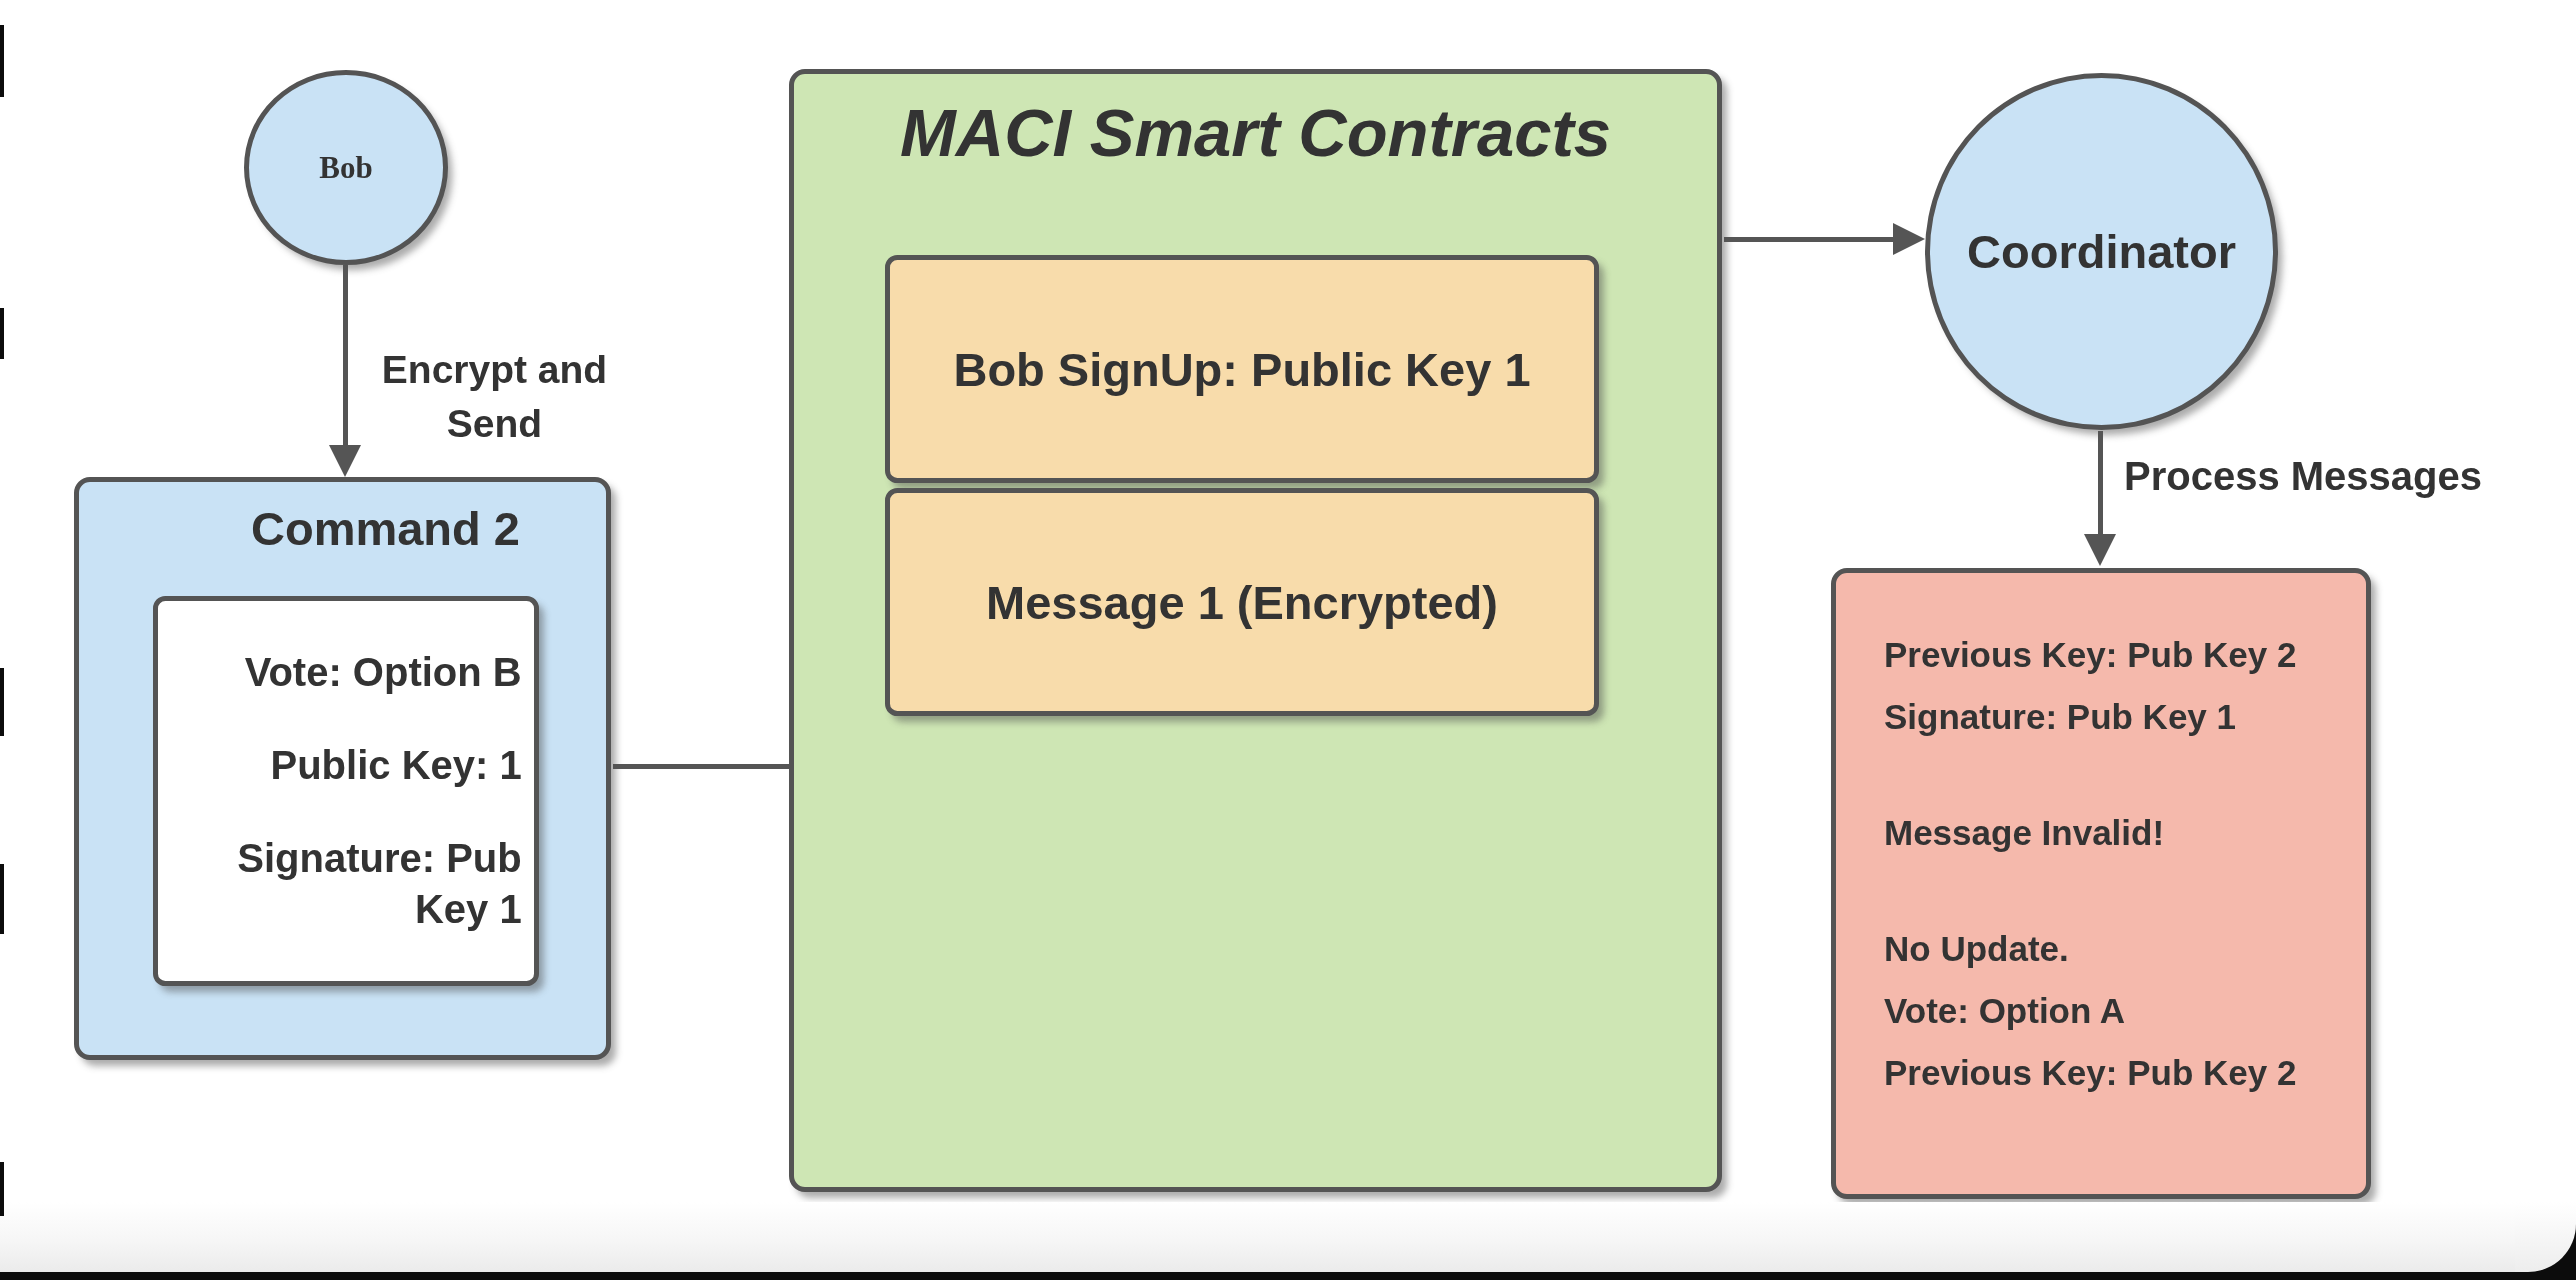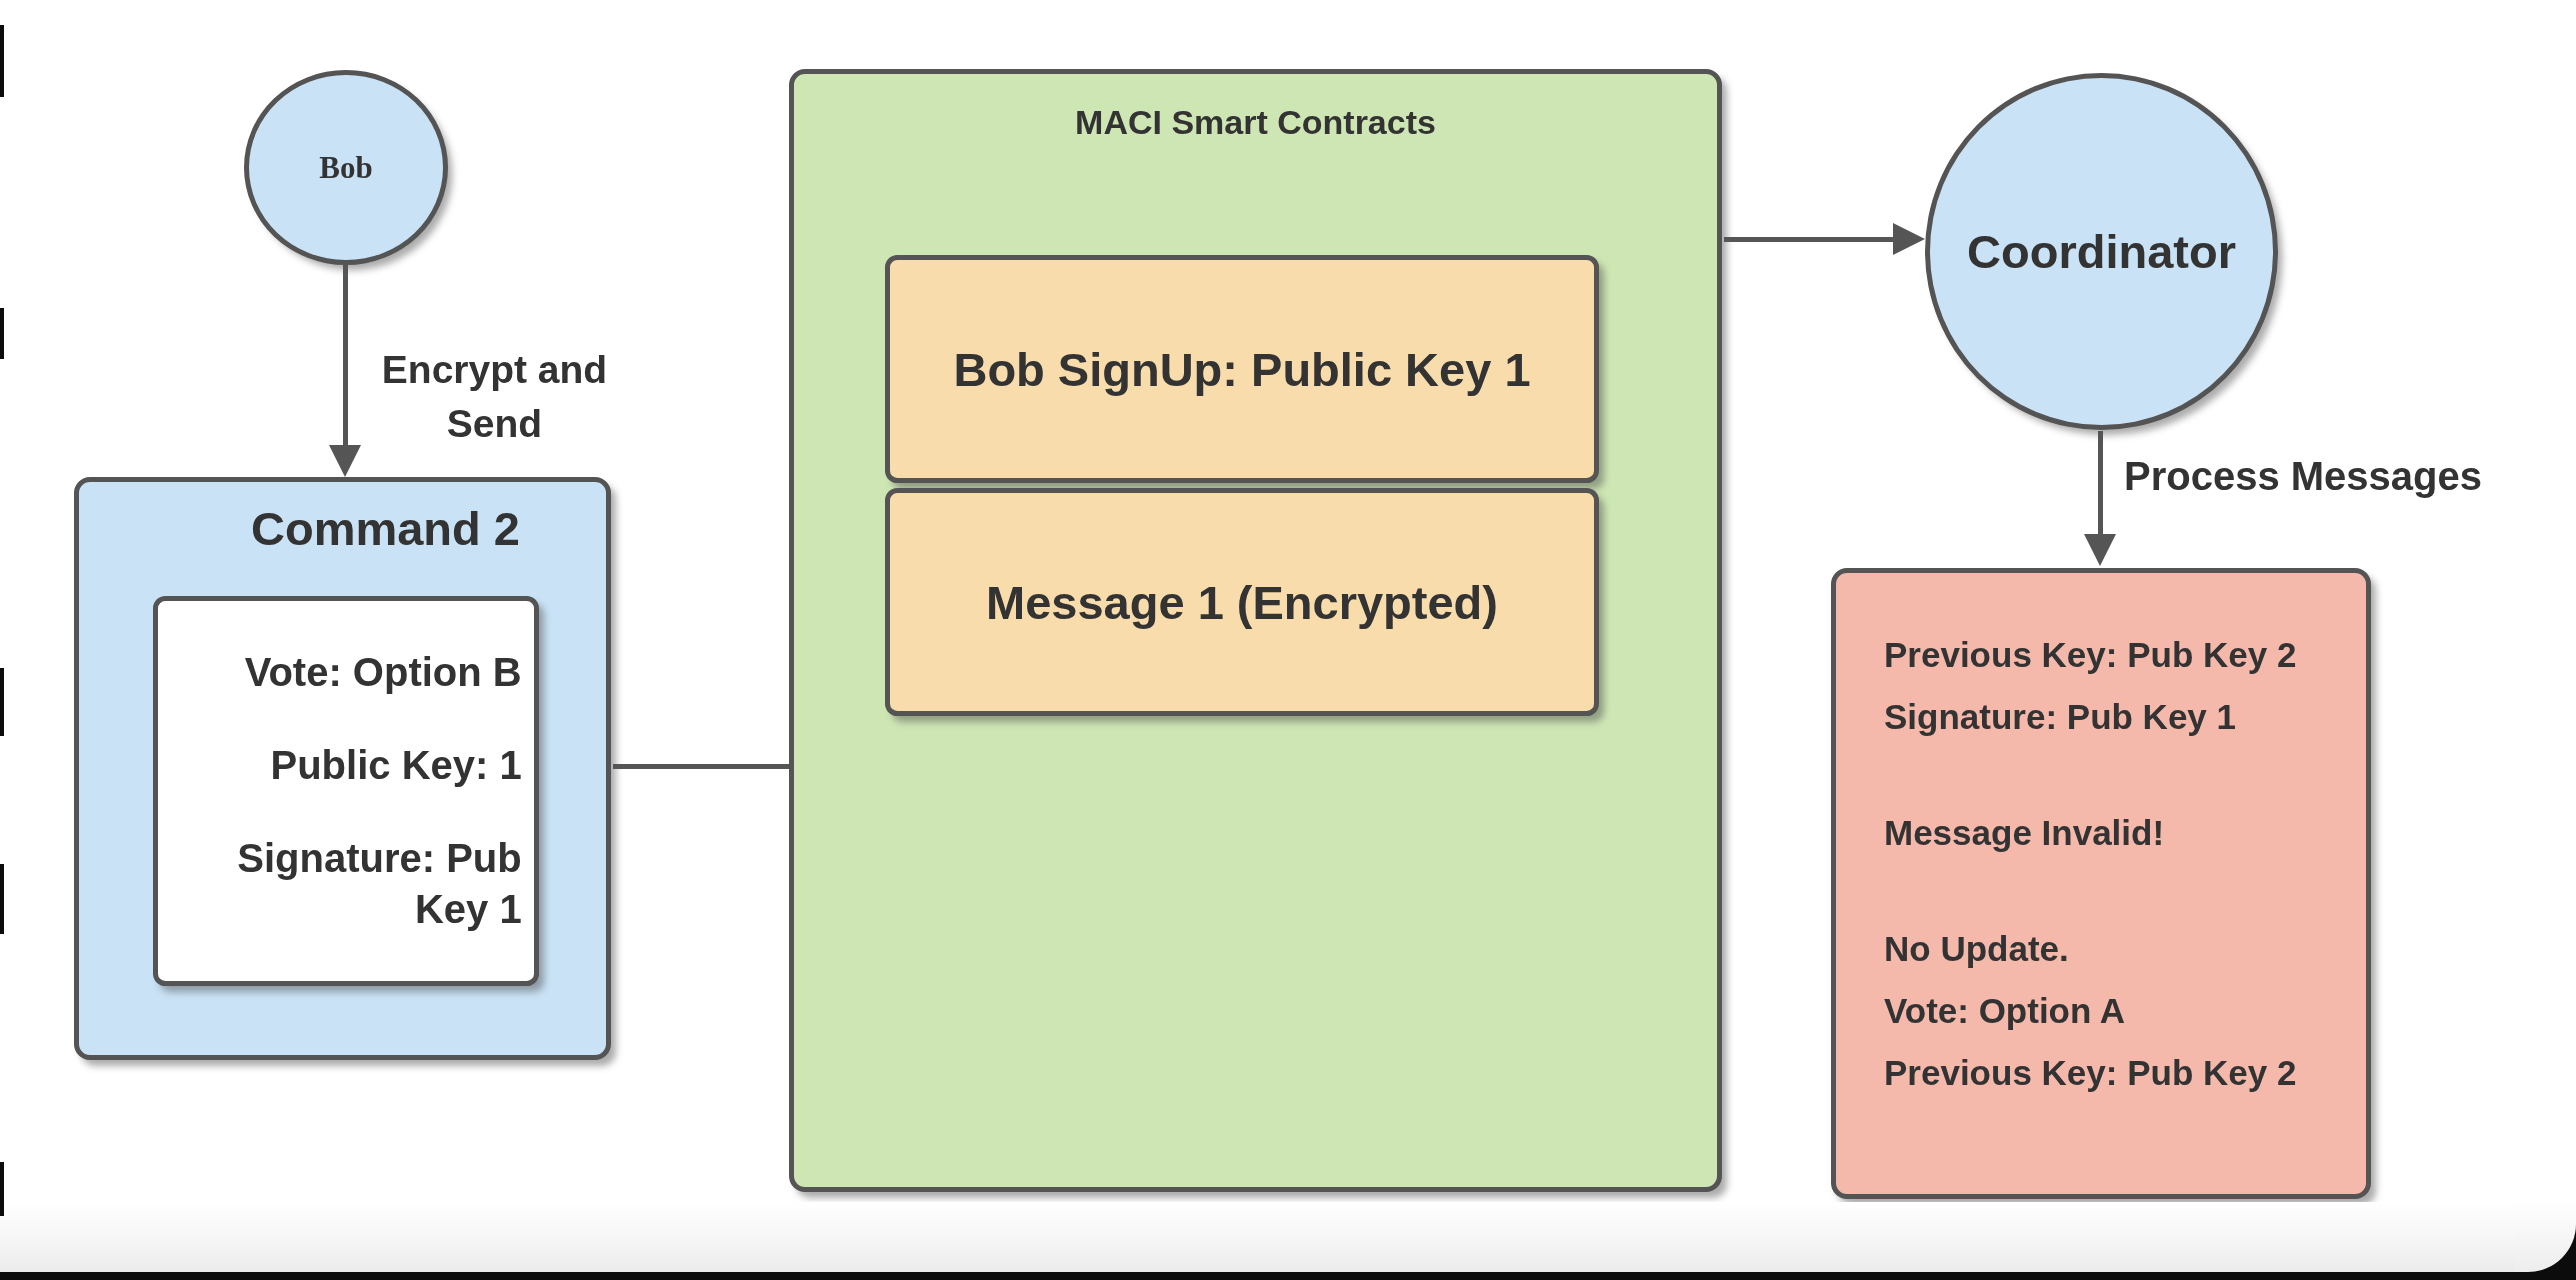--- a/index.html
+++ b/index.html
@@ -61,21 +61,21 @@
         <div class="cmd-field">Public Key: 1</div>
         <div class="cmd-field">Signature: Pub Key 1</div>
       </div>
     </div>
   </div>
 
   <div class="edge-line" style="left:613px;top:764px;width:238px;height:5.3px;"></div>
   <div class="arrowhead ah-right" style="left:848px;top:750px;"></div>
 
   <div class="shape rounded fill-green" style="left:789px;top:69px;width:933px;height:1123px;">
-    <div class="title" style="font-size:34px;margin-top:29px;">MACI Smart Contracts</div>
+    <div class="title" style="font-size:67px;margin-top:20px;font-style:italic;">MACI Smart Contracts</div>
 
     <div class="shape rounded fill-orange center-both" style="left:91px;top:135px;width:714px;height:228px;border-radius:12.3px;">
       <span class="msg-entry">Bob SignUp: Public Key 1</span>
     </div>
     <div class="shape rounded fill-orange center-both" style="left:91px;top:368px;width:714px;height:228px;border-radius:12.3px;">
       <span class="msg-entry">Message 1 (Encrypted)</span>
     </div>
   </div>
 
   <div class="edge-line" style="left:1724px;top:237px;width:171px;height:5.3px;"></div>

